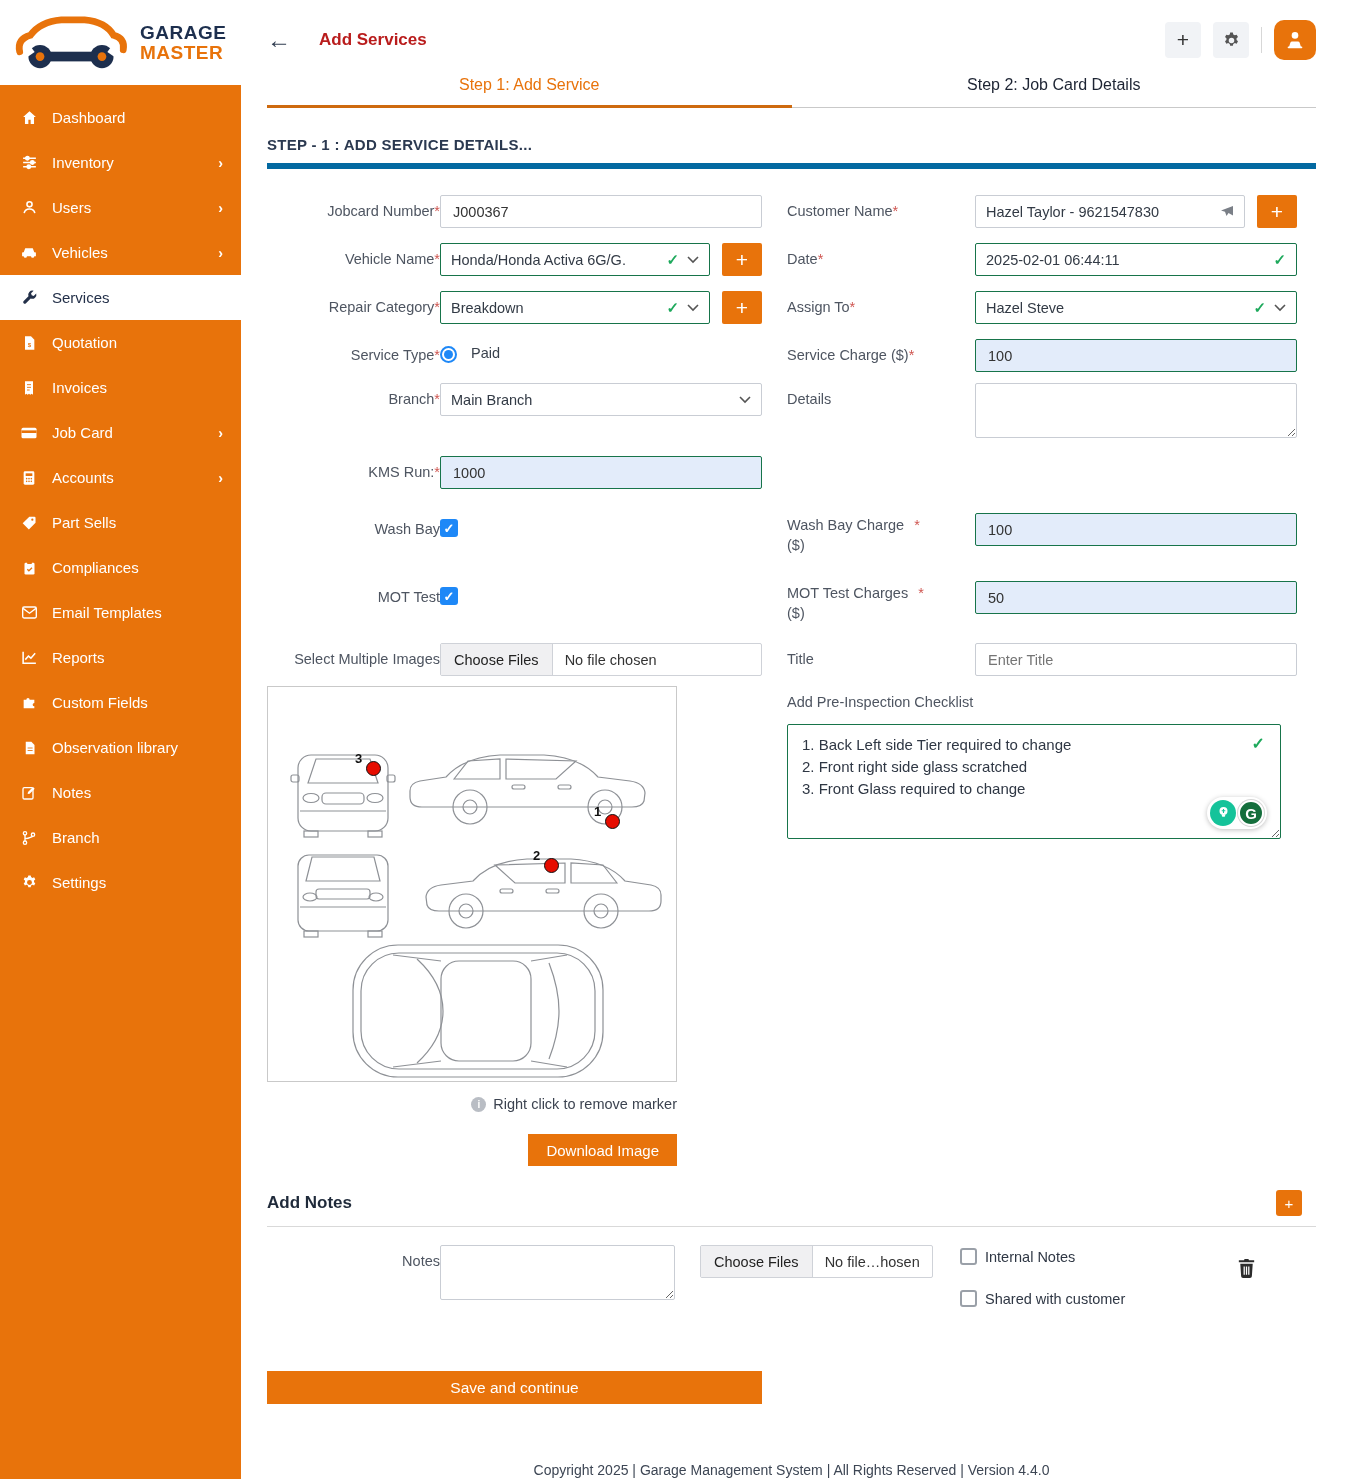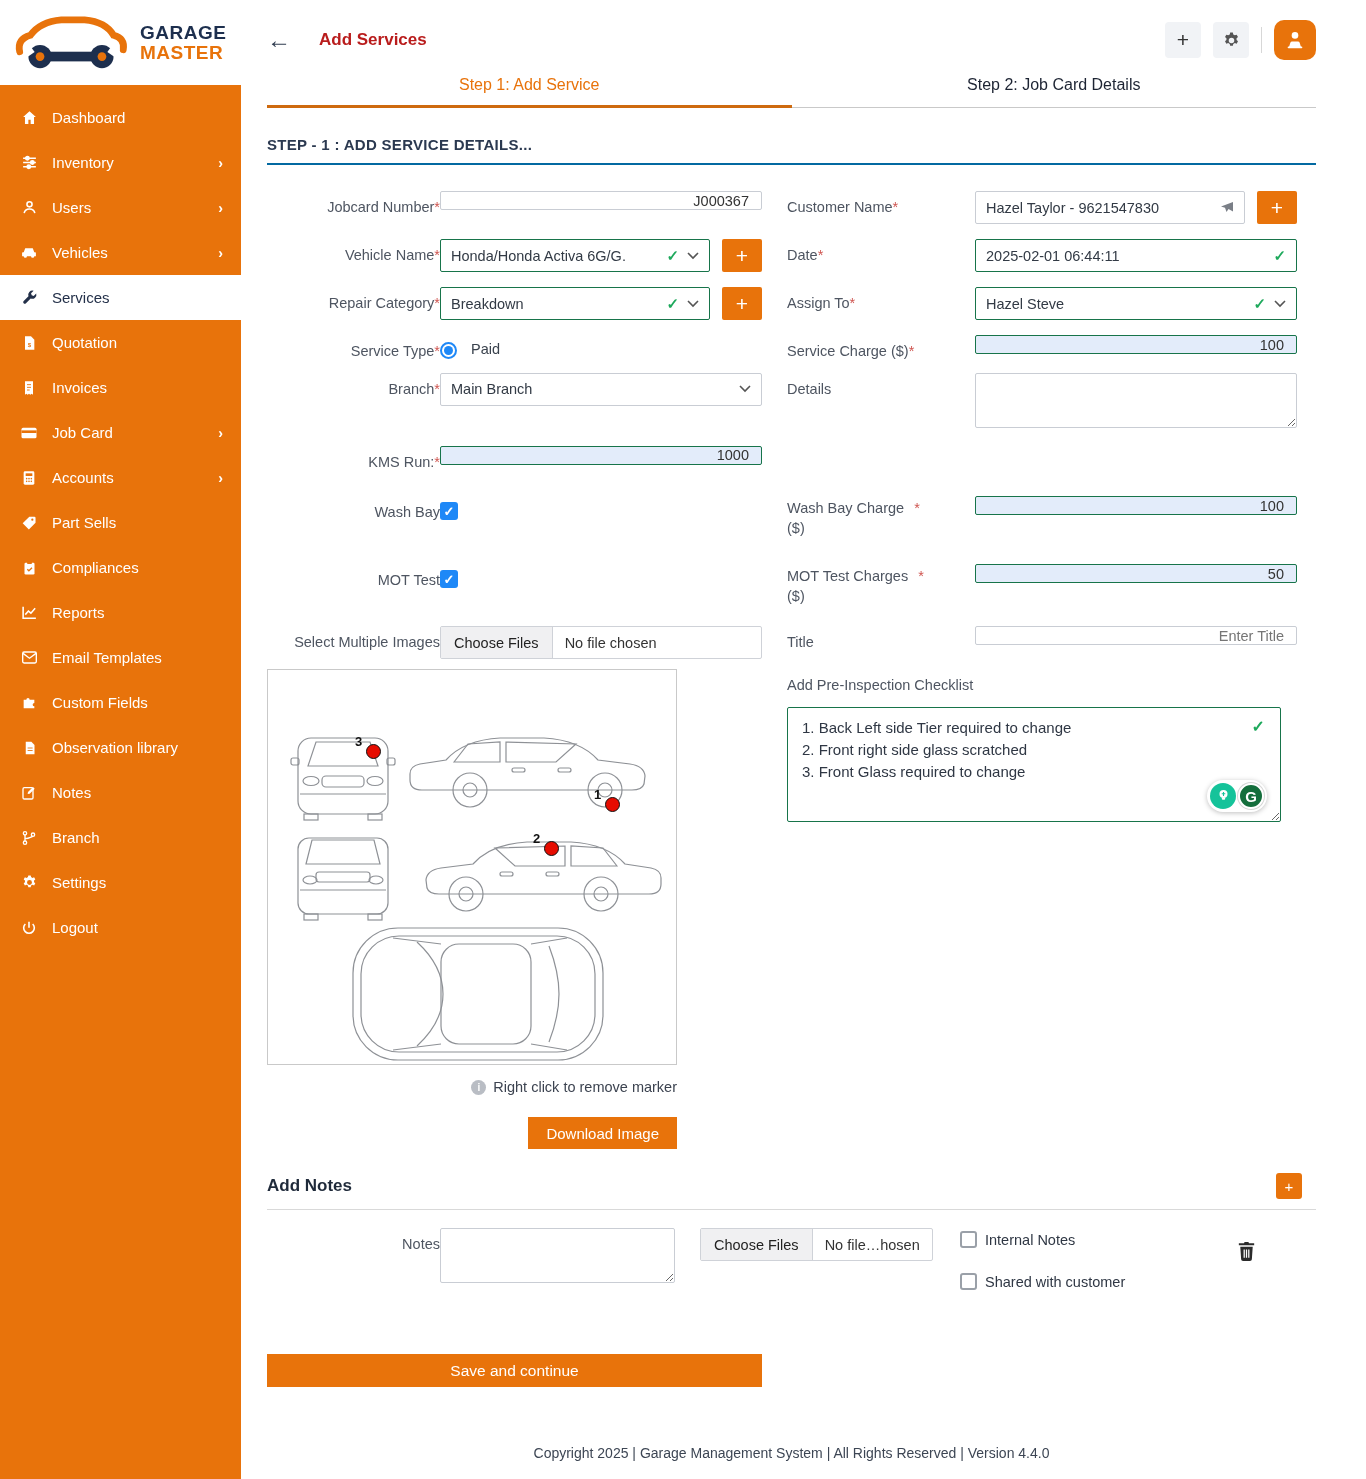--- a/index.html
+++ b/index.html
@@ -33,32 +33,32 @@
   .vdiv { width:1px; height:26px; background:#d7d7d7; }
   .avatar-btn { width:42px; height:40px; background:#e8730b; border:none; border-radius:10px;
                 display:flex; align-items:center; justify-content:center; cursor:pointer; }
   
   .tabs { display:flex; margin-top:16px; }
   .tab { flex:1; text-align:center; font-size:16px; padding-bottom:13px; cursor:pointer; }
   .tab.active { color:#e8730b; border-bottom:3px solid #ce6a0f; padding-bottom:11px; }
   .tab.inactive { color:#1d2433; border-bottom:1px solid #c9c9c9; }
   
   .section-title { margin-top:28px; font-size:15px; font-weight:bold; color:#2b3950; letter-spacing:.3px;
-                   padding-bottom:10px; border-bottom:2px solid #0369a1; margin-bottom:26px; }
+                   padding-bottom:10px; border-bottom:6px solid #0369a1; margin-bottom:26px; }
   
   .frow { display:flex; align-items:flex-start; margin-bottom:15px; }
   .lbl { width:173px; flex-shrink:0; padding-top:7px; font-size:14.5px; color:#4e5561; line-height:1.35;text-align:right; }
   .fld-l { width:322px; flex-shrink:0; display:flex; gap:12px; }
   .gapc { width:25px; flex-shrink:0; }
   .lbl-r { width:172px; flex-shrink:0; padding-top:7px; font-size:14.5px; color:#4e5561; line-height:1.35; }
   .fld-r { width:322px; flex-shrink:0; display:flex; gap:12px;margin-left:16px; }
   .req { color:#cf5550; }
   .reqgap { margin-left:10px; }
-  .inp { height:19px; border:1px solid #c9cdd4; border-radius:2px; padding:0 12px; font-size:14.5px;
-         color:#333; width:100%; font-family:inherit; background:#fff;text-align:right; }
+  .inp { height:33px; border:1px solid #c9cdd4; border-radius:2px; padding:0 12px; font-size:14.5px;
+         color:#333; width:100%; font-family:inherit; background:#fff; }
   .valid { border:1px solid #17744a !important; }
   .bluefill { background:#e3ecfa !important; }
   .sel { position:relative; display:flex; align-items:center; gap:8px; border:1px solid #c9cdd4; border-radius:2px;
          height:33px; padding:0 10px; font-size:14.5px; color:#323a45; flex:1; background:#fff; cursor:pointer; min-width:0; }
   .sel .txt { flex:1; white-space:nowrap; overflow:hidden; }
   .ck { color:#1ea95c; font-weight:bold; font-size:15px; }
   .plus-btn { width:40px; height:33px; flex-shrink:0; background:#e8730b; color:#fff; font-size:21px;
               border:none; border-radius:2px; cursor:pointer; line-height:1; }
   .radio { width:17px; height:17px; border-radius:50%; border:2px solid #1e88f7; position:relative;
            background:#fff; margin-top:7px; cursor:pointer; flex-shrink:0; }
@@ -247,35 +247,35 @@
           <svg width="15" height="16" viewBox="0 0 24 24" fill="currentColor">
             <rect x="4" y="3.5" width="16" height="19" rx="2"></rect>
             <rect x="8" y="1.5" width="8" height="4" rx="1.5" fill="#e8730b"></rect>
             <path d="M8.5 14l2.5 2.5 5-5" stroke="#e8730b" stroke-width="2" fill="none"></path>
           </svg>
         </span>
       <span>Compliances</span>
     </div>
     <div class="item">
       <span class="ic">
+          <svg width="17" height="15" viewBox="0 0 24 22" fill="none" stroke="currentColor" stroke-width="2">
+            <rect x="2" y="3" width="20" height="16" rx="2"></rect>
+            <path d="M2.5 5l9.5 7 9.5-7"></path>
+          </svg>
+        </span>
+      <span>Email Templates</span>
+    </div>
+    <div class="item">
+      <span class="ic">
           <svg width="17" height="17" viewBox="0 0 24 24" fill="none" stroke="currentColor" stroke-width="2.2">
             <path d="M3 4v16h18"></path>
             <path d="M6 15l4.5-5 3.5 3 6-7"></path>
           </svg>
         </span>
       <span>Reports</span>
-    </div>
-    <div class="item">
-      <span class="ic">
-          <svg width="17" height="15" viewBox="0 0 24 22" fill="none" stroke="currentColor" stroke-width="2">
-            <rect x="2" y="3" width="20" height="16" rx="2"></rect>
-            <path d="M2.5 5l9.5 7 9.5-7"></path>
-          </svg>
-        </span>
-      <span>Email Templates</span>
     </div>
     <div class="item">
       <span class="ic">
           <svg width="16" height="16" viewBox="0 0 24 24" fill="currentColor">
             <path d="M4 9h4a2.5 2.5 0 115 0h7v5a2.5 2.5 0 100 5v3h-16z" transform="translate(0,-2)"></path>
           </svg>
         </span>
       <span>Custom Fields</span>
     </div>
     <div class="item">
@@ -308,29 +308,20 @@
       <span>Branch</span>
     </div>
     <div class="item">
       <span class="ic">
           <svg width="17" height="17" viewBox="0 0 24 24" fill="currentColor">
             <path d="M12 8.5A3.5 3.5 0 1012 15.5 3.5 3.5 0 0012 8.5zM10.3 2h3.4l.5 2.4 2 1.1 2.3-.9 1.7 3-1.8 1.6v2.3l1.8 1.6-1.7 3-2.3-.9-2 1.1-.5 2.4h-3.4l-.5-2.4-2-1.1-2.3.9-1.7-3 1.8-1.6v-2.3L3.8 7.6l1.7-3 2.3.9 2-1.1z"></path>
             <circle cx="12" cy="12" r="2" fill="#e8730b"></circle>
           </svg>
         </span>
       <span>Settings</span>
-    </div>
-    <div class="item">
-      <span class="ic">
-          <svg width="16" height="16" viewBox="0 0 24 24" fill="none" stroke="currentColor" stroke-width="2.4">
-            <path d="M12 2.5v9"></path>
-            <path d="M6.5 6a8 8 0 1011 0"></path>
-          </svg>
-        </span>
-      <span>Logout</span>
     </div>
   </nav>
 </aside>
 
 <main class="main">
 
   <div class="topbar">
     <span class="back">←</span>
     <span class="page-title">Add Services</span>
     <div class="topbar-right">

